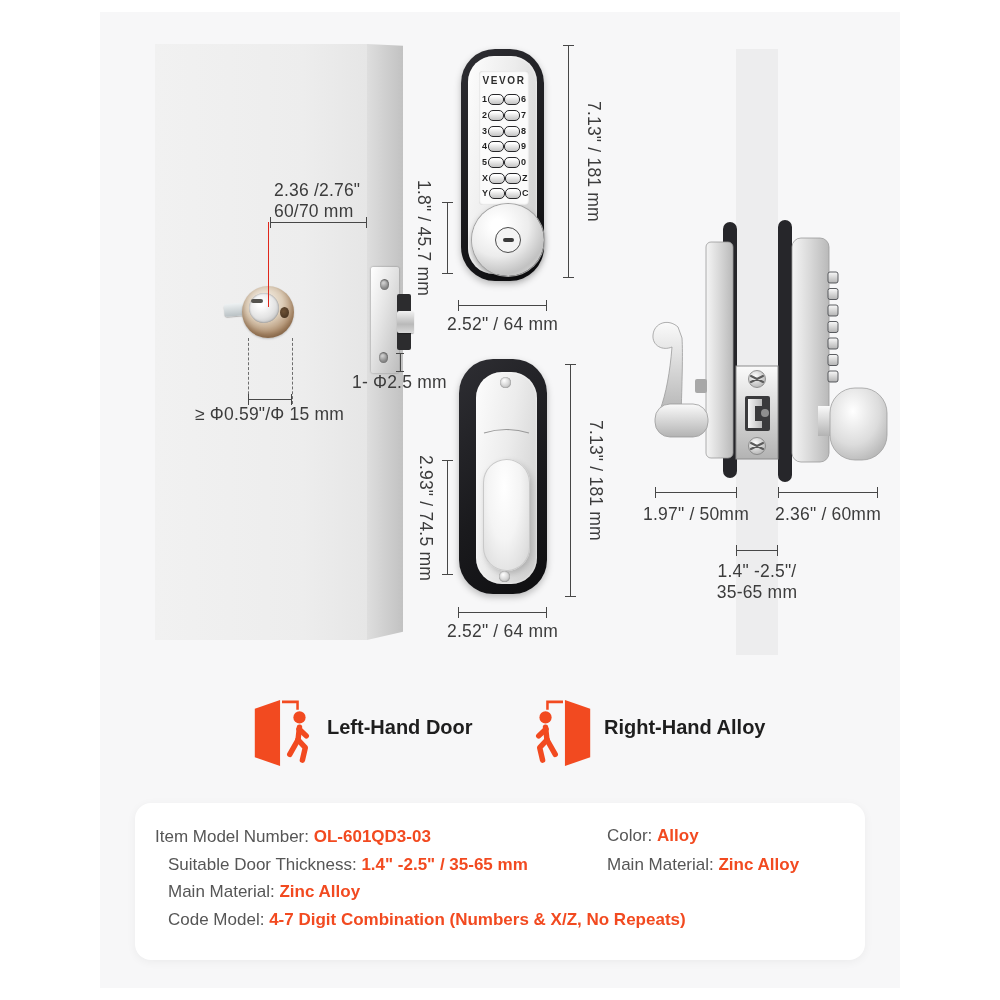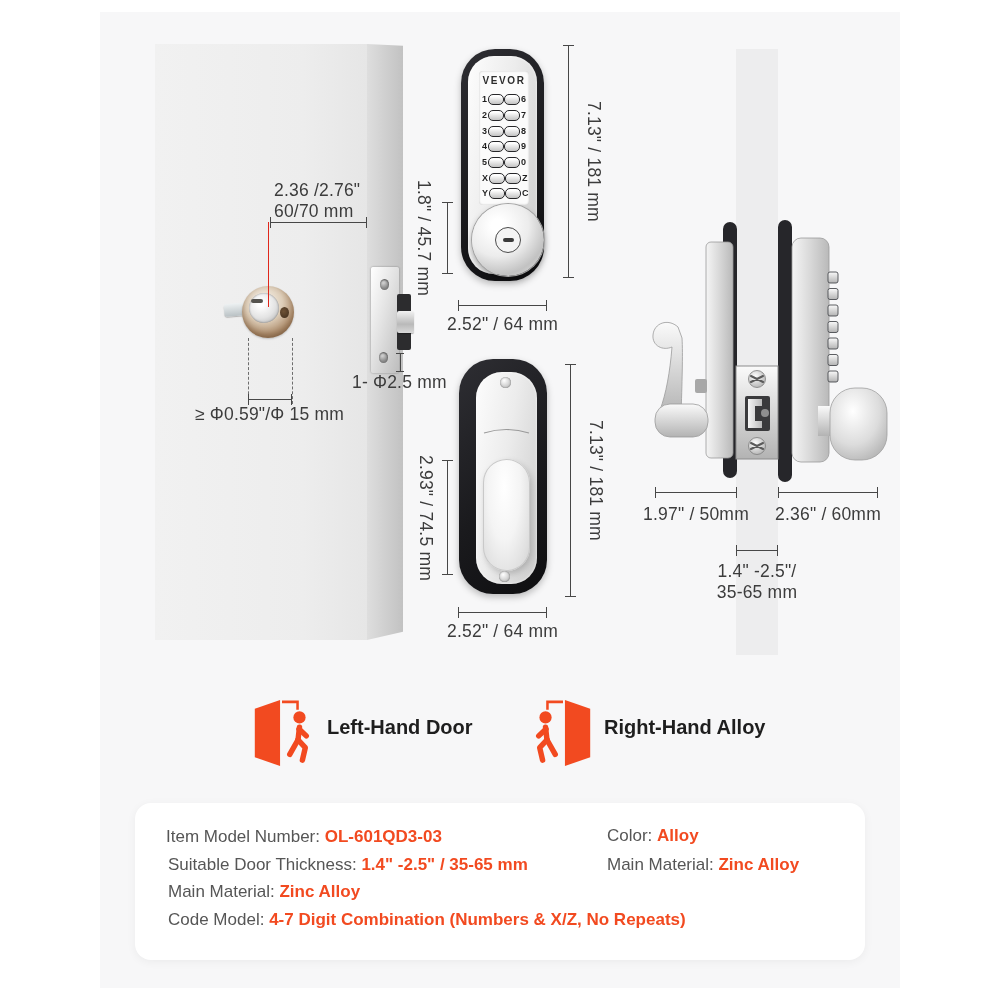--- a/index.html
+++ b/index.html
@@ -323,21 +323,21 @@
         <path d="M48,30 L46.5,43"></path>
         <path d="M47.5,32 L55,39"></path>
         <path d="M46.5,43 L38,58"></path>
         <path d="M46.5,43 L54,51 L51,64"></path>
       </g>
     </g>
   </svg>
   <div class="hand-label" style="left:604px;top:716px;">Right-Hand Alloy</div>
 
   <div class="spec-card">
-    <div class="spec-row" style="left:31px;top:24px;">
+    <div class="spec-row" style="left:20px;top:24px;">
       <span class="spec-label">Item Model Number: </span><span class="spec-value">OL-601QD3-03</span>
     </div>
     <div class="spec-row" style="left:33px;top:52px;">
       <span class="spec-label">Suitable Door Thickness: </span><span class="spec-value">1.4" -2.5" / 35-65 mm</span>
     </div>
     <div class="spec-row" style="left:33px;top:79px;">
       <span class="spec-label">Main Material: </span><span class="spec-value">Zinc Alloy</span>
     </div>
     <div class="spec-row" style="left:33px;top:107px;">
       <span class="spec-label">Code Model: </span><span class="spec-value">4-7 Digit Combination (Numbers &amp; X/Z, No Repeats)</span>

